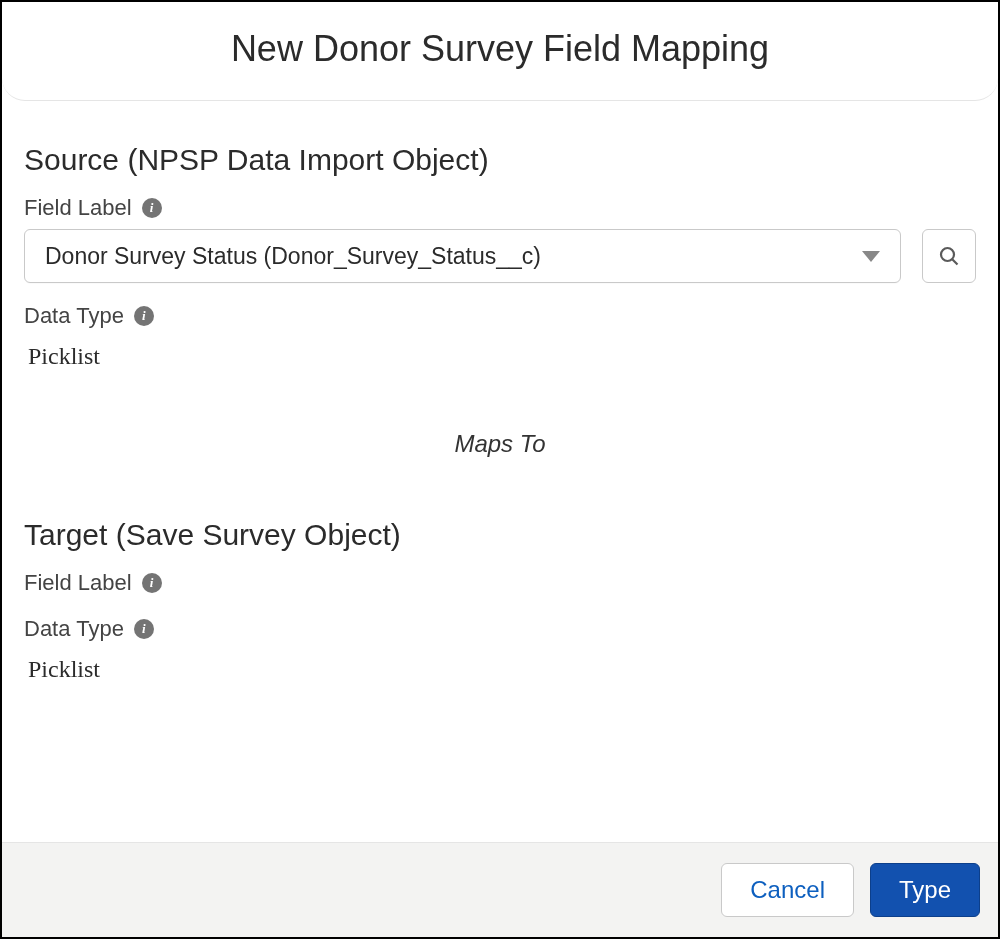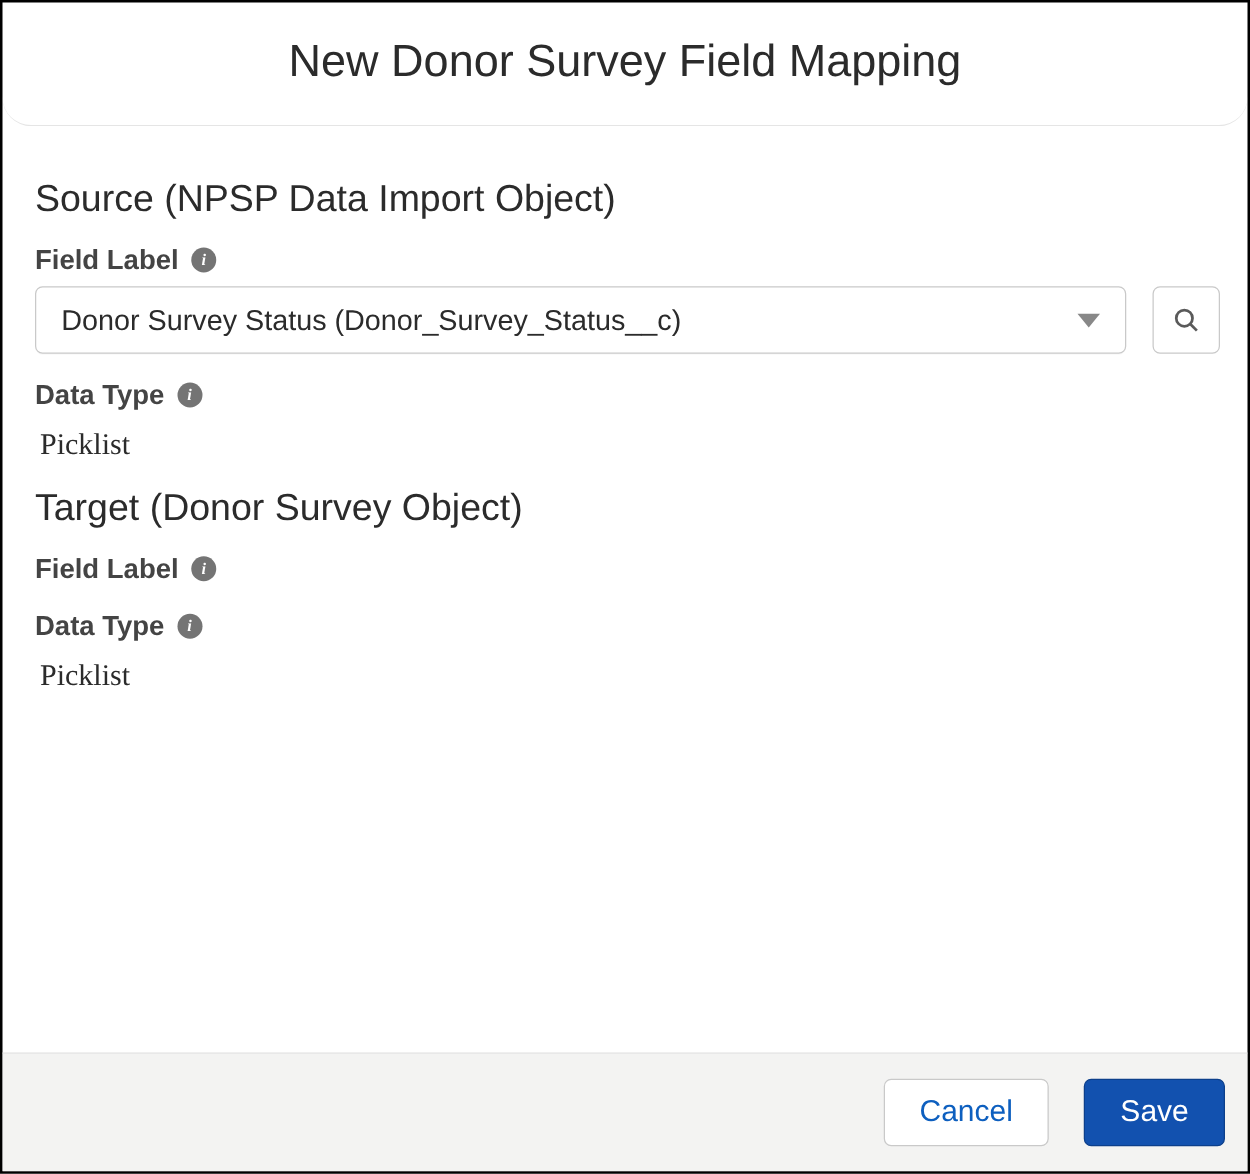--- a/index.html
+++ b/index.html
@@ -19,42 +19,40 @@
       text-align: center;
       border-radius: 23px;
     }
     .header h1 {
       font-size: 36px;
       font-weight: 400;
       color: #2b2b2b;
     }
     .content {
       flex: 1;
-      padding: 42px 22px 20px 10px;
-      margin-left: 16px;
+      padding: 42px 22px 20px 22px;
     }
     .section-title {
       font-size: 30px;
       font-weight: 400;
       color: #2b2b2b;
       margin-bottom: 18px;
     }
     .field-row {
       margin-bottom: 20px;
     }
     .label-row {
       display: flex;
       align-items: center;
       gap: 10px;
       margin-bottom: 8px;
     }
     .label-text {
       font-size: 22px;
       color: #444;
-      font-weight: bold;
     }
     .info-icon {
       width: 20px;
       height: 20px;
       border-radius: 50%;
       background: #747474;
       color: #fff;
       display: inline-flex;
       align-items: center;
       justify-content: center;
@@ -115,21 +113,21 @@
       font-size: 24px;
       margin: 60px 0 60px;
       color: #333;
     }
     .footer {
       border-top: 1px solid #e5e5e5;
       background: #f3f3f2;
       padding: 20px 18px;
       display: flex;
       justify-content: flex-end;
-      gap: 28px;
+      gap: 16px;
     }
     .btn {
       height: 54px;
       padding: 0 28px;
       font-size: 24px;
       border-radius: 6px;
       cursor: pointer;
       display: flex;
       align-items: center;
     }
@@ -177,23 +175,24 @@
 
     <div class="field-row">
       <div class="label-row">
         <span class="label-text">Data Type</span>
         <span class="info-icon">i</span>
       </div>
       <div class="value-text">Picklist</div>
     </div>
   </div>
 
+  <div class="maps-to">Maps To</div>
 
   <div>
-    <div class="section-title">Target (Donor Survey Object)</div>
+    <div class="section-title">Target (Save Survey Object)</div>
 
     <div class="field-row">
       <div class="label-row">
         <span class="label-text">Field Label</span>
         <span class="info-icon">i</span>
       </div>
     </div>
 
     <div class="field-row">
       <div class="label-row">
@@ -201,14 +200,14 @@
         <span class="info-icon">i</span>
       </div>
       <div class="value-text">Picklist</div>
     </div>
   </div>
 
 </div>
 
 <div class="footer">
   <button class="btn btn-cancel">Cancel</button>
-  <button class="btn btn-save">Save</button>
+  <button class="btn btn-save">Type</button>
 </div>
 
 </body></html>

